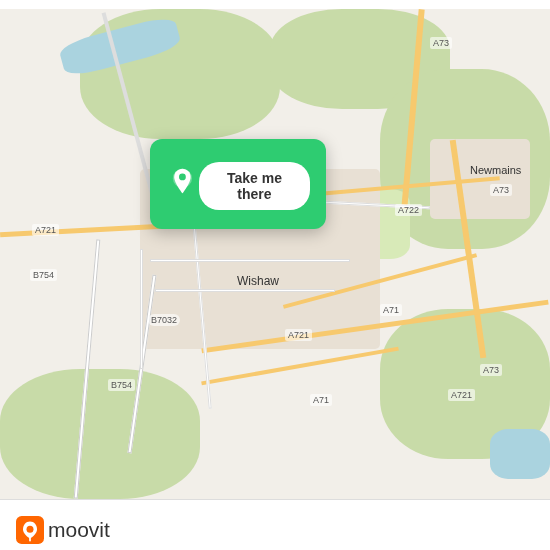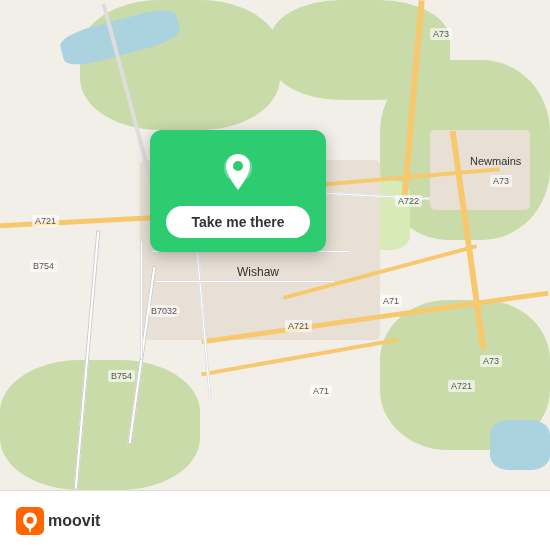--- a/index.html
+++ b/index.html
@@ -10,20 +10,21 @@
       font-family: Arial, sans-serif;
       position: relative;
     }
 
     #map-container {
       width: 550px;
       height: 490px;
       background-color: #e8e0d8;
       position: relative;
       overflow: hidden;
+      margin-top: 9px;
     }
 
     
     .map-bg {
       position: absolute;
       inset: 0;
       background: #f2efe9;
     }
 
     
@@ -62,21 +63,21 @@
 
     
     #popup-card {
       position: absolute;
       top: 130px;
       left: 150px;
       width: 176px;
       background: #2ecc71;
       border-radius: 12px;
       display: flex;
-      flex-direction: column;
+      flex-direction: row;
       align-items: center;
       padding: 18px 16px 14px;
       box-shadow: 0 4px 16px rgba(0,0,0,0.25);
       z-index: 100;
     }
 
     .location-pin {
       width: 48px;
       height: 48px;
       margin-bottom: 10px;
@@ -128,22 +129,22 @@
       align-items: center;
       gap: 4px;
     }
 
     .moovit-icon {
       width: 28px;
       height: 28px;
     }
 
     .moovit-text {
-      font-size: 16px;
-      font-weight: 700;
+      font-size: 21px;
+      font-weight: 400;
       color: #333;
     }
 
     
     .urban-area {
       position: absolute;
       background: #e8e0d4;
       border-radius: 5px;
     }
 

